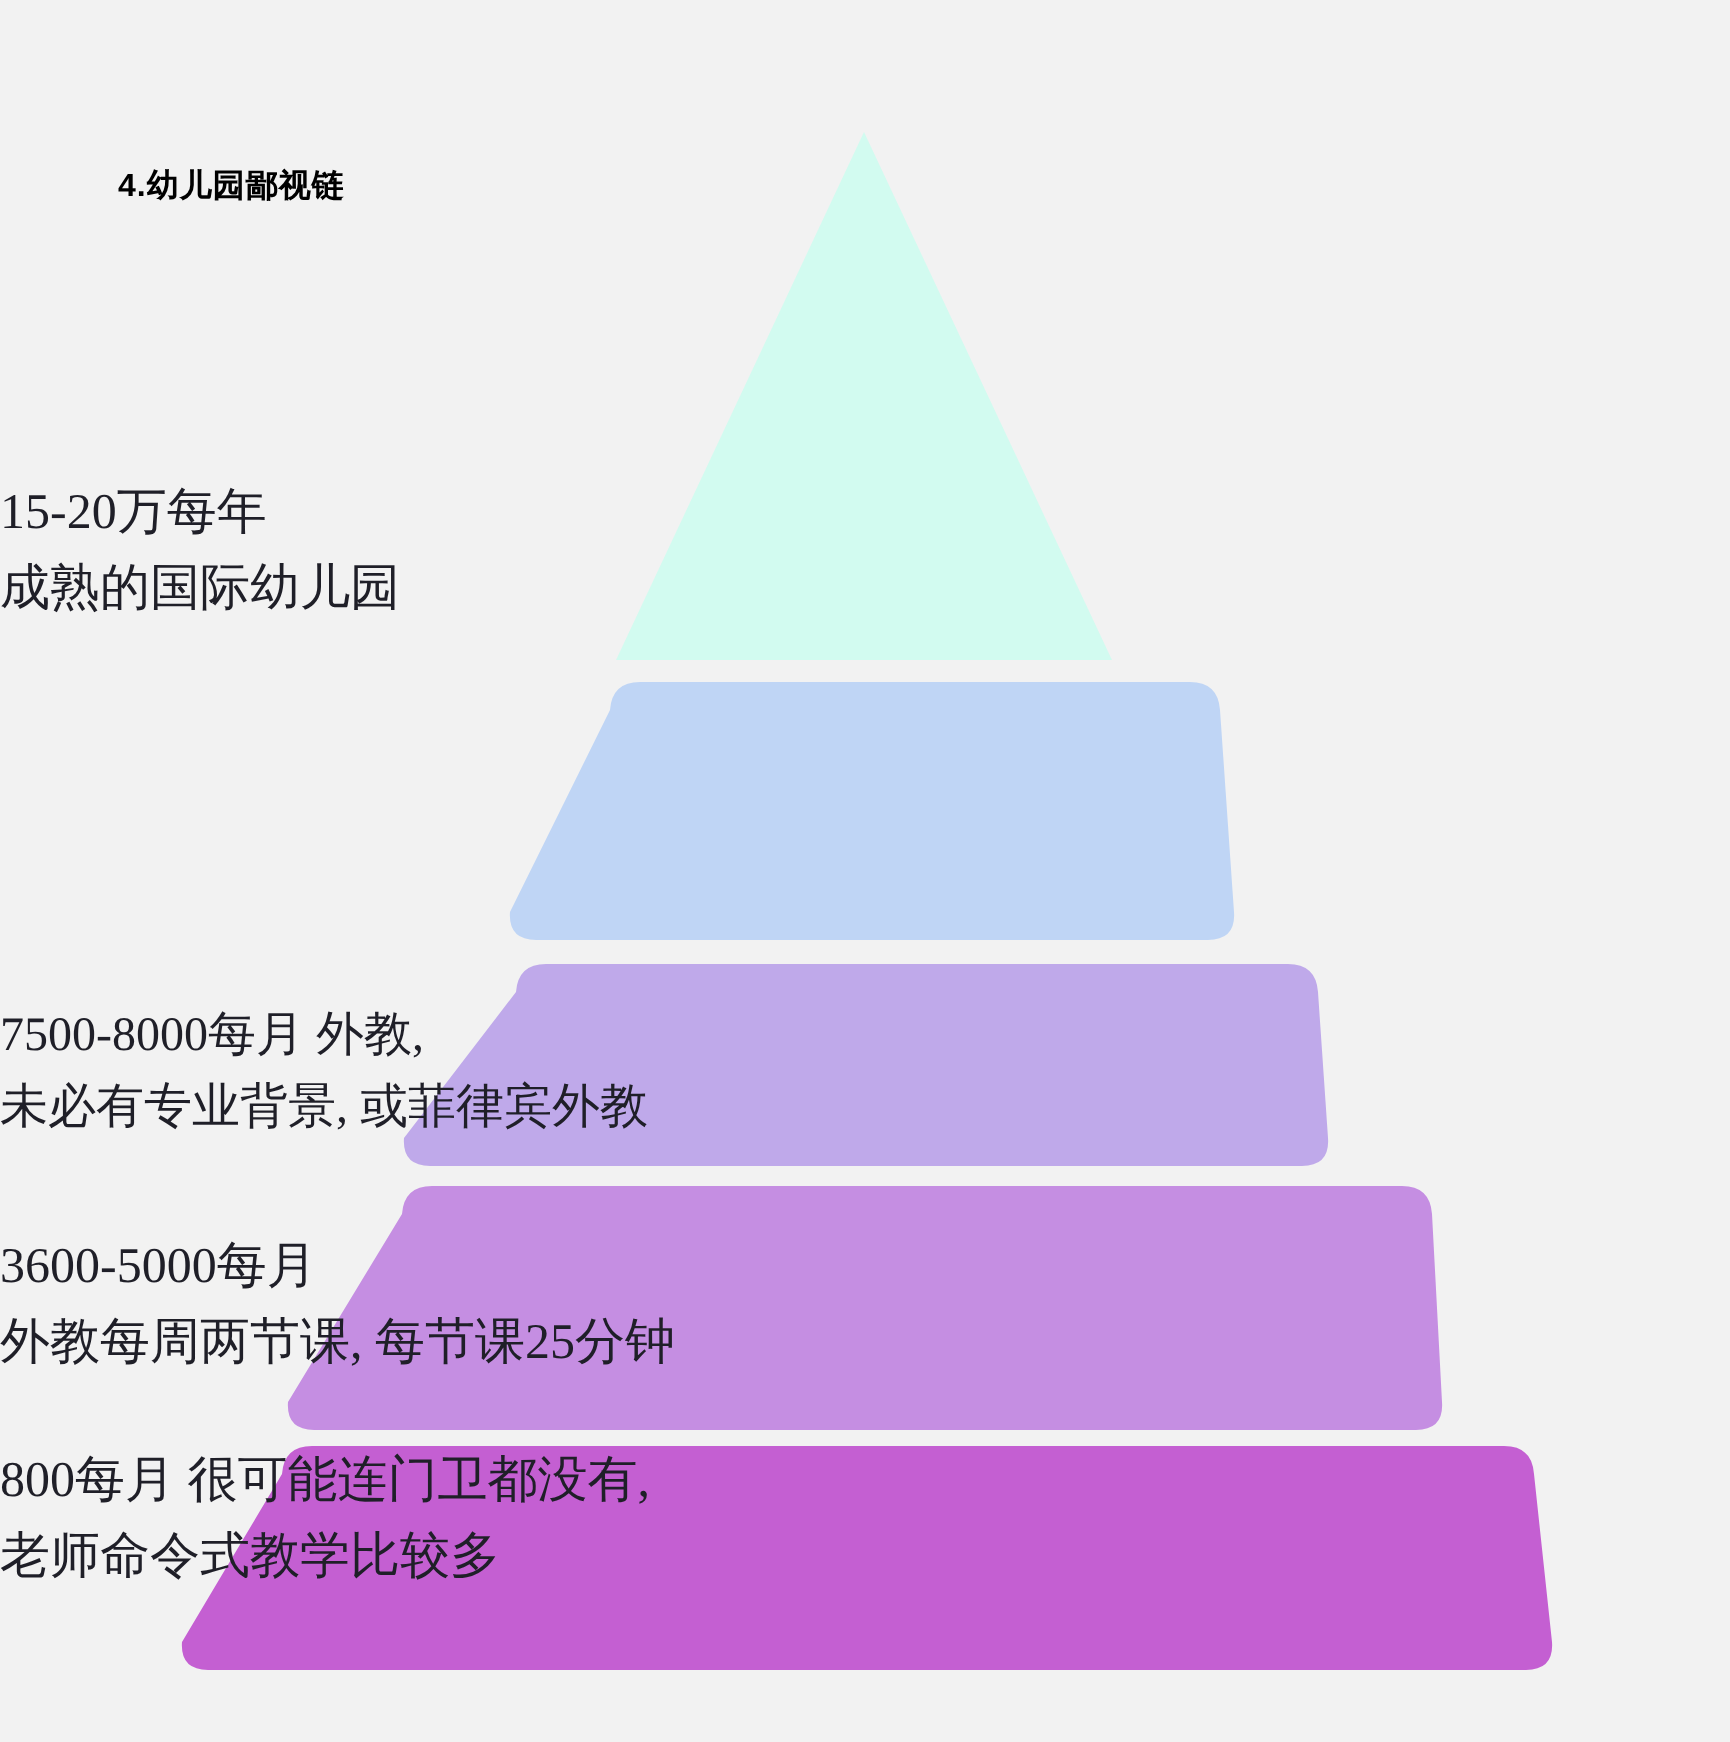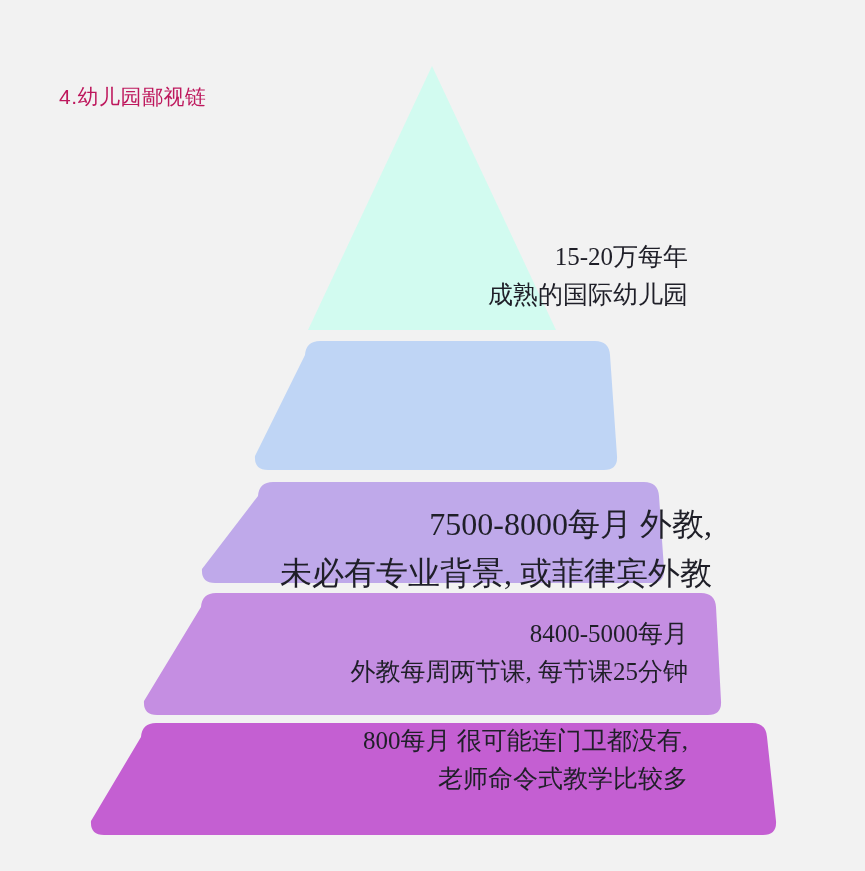--- a/index.html
+++ b/index.html
@@ -11,23 +11,23 @@
     height: 871px;
     background: #f2f2f2;
     font-family: "Liberation Sans", "DejaVu Sans", sans-serif;
     overflow: hidden;
     position: relative;
   }
   #page-title {
     position: absolute;
     left: 59px;
     top: 83px;
-    font-size: 21px;
-    font-weight: normal;
-    color: #be185d;
+    font-size: 16px;
+    font-weight: bold;
+    color: #000000;
     letter-spacing: 0.5px;
     white-space: nowrap;
   }
   #pyramid-wrap {
     position: absolute;
     left: 0;
     top: 0;
     width: 865px;
     height: 871px;
   }
@@ -36,30 +36,30 @@
     left: 0;
     top: 0;
     width: 865px;
     height: 871px;
     pointer-events: none;
   }
   .tier-label {
     position: absolute;
     width: 688px;
     left: 0;
-    text-align: right;
+    text-align: left;
     color: #1f1f28;
     font-family: "Liberation Serif", "DejaVu Serif", serif;
     line-height: 1.52;
     white-space: pre-line;
     pointer-events: none;
   }
   .tier-label.t1 { top: 238px; font-size: 25px; }
   .tier-label.t2 { top: 347px; font-size: 25px; }
-  .tier-label.t3 { top: 500px; font-size: 32px; margin-left: 24px; }
+  .tier-label.t3 { top: 500px; font-size: 24px; }
   .tier-label.t4 { top: 615px; font-size: 25px; }
   .tier-label.t5 { top: 722px; font-size: 25px; }
   .hit {
     position: absolute;
     background: transparent;
   }
 </style>
 </head>
 <body>
 
@@ -77,21 +77,21 @@
 
     <path d="M 201,607 Q 202,593 216,593 L 701,593 Q 715,593 716,607 L 721,701 Q 722,715 708,715 L 157,715 Q 143,715 144,701 Z" fill="#c58ee2"></path>
 
     <path d="M 141,737 Q 142,723 156,723 L 752,723 Q 766,723 767,737 L 776,821 Q 777,835 763,835 L 104,835 Q 90,835 91,821 Z" fill="#c45fd2"></path>
   </svg>
 
   <div class="tier-label t1">15-20万每年
 成熟的国际幼儿园</div>
   <div class="tier-label t3">7500-8000每月 外教,
 未必有专业背景, 或菲律宾外教</div>
-  <div class="tier-label t4">8400-5000每月
+  <div class="tier-label t4">3600-5000每月
 外教每周两节课, 每节课25分钟</div>
   <div class="tier-label t5">800每月 很可能连门卫都没有,
 老师命令式教学比较多</div>
 
   <div class="hit" style="left:308px;top:66px;width:248px;height:264px;"></div>
   <div class="hit" style="left:255px;top:341px;width:363px;height:129px;"></div>
   <div class="hit" style="left:201px;top:482px;width:464px;height:101px;"></div>
   <div class="hit" style="left:143px;top:593px;width:579px;height:122px;"></div>
   <div class="hit" style="left:90px;top:723px;width:687px;height:112px;"></div>
 

